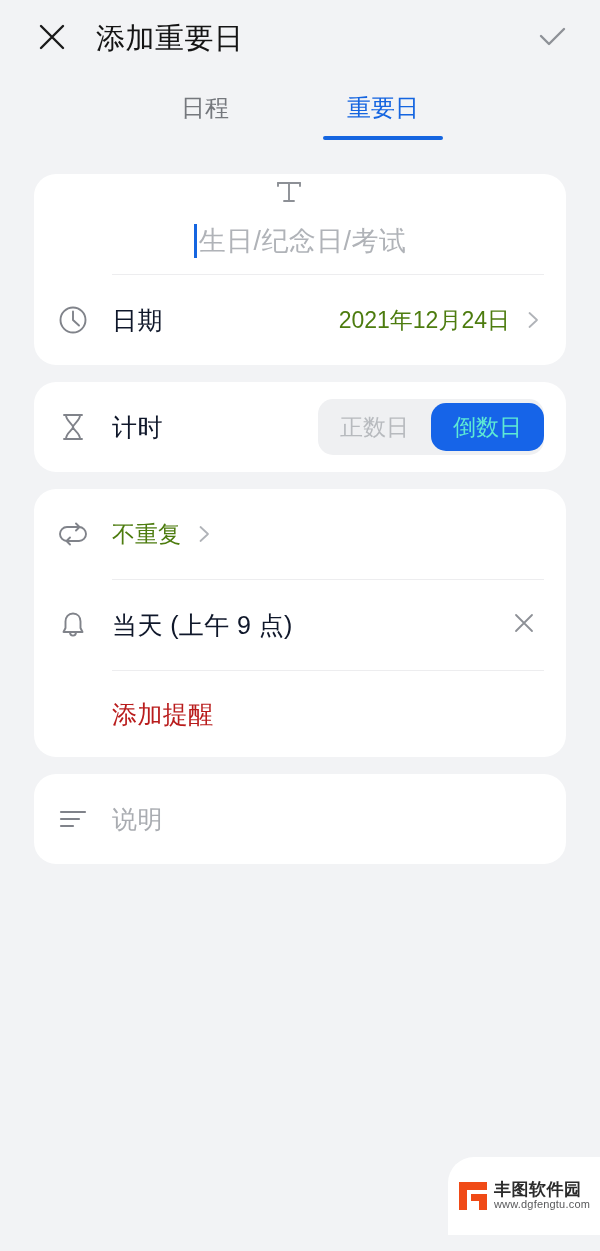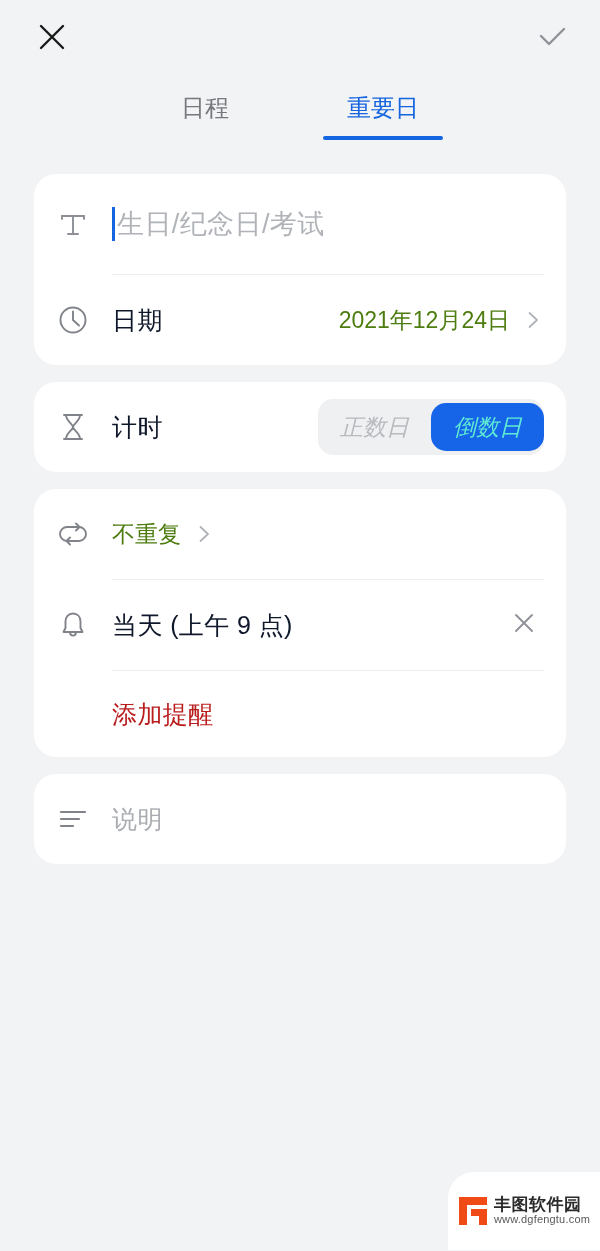--- a/index.html
+++ b/index.html
@@ -118,21 +118,21 @@
     margin-right: 12px;
     white-space: nowrap;
   }
   .divider {
     height: 1px;
     background: #ededef;
     margin-left: 56px;
   }
 
   
-  .title-row { min-height: 100px; }
+  .title-row { min-height: 100px; flex-direction: column; }
   .title-field {
     flex: 1;
     display: flex;
     align-items: center;
     position: relative;
   }
   .caret {
     width: 3px;
     height: 34px;
     background: #1565e0;
@@ -158,21 +158,20 @@
   .seg {
     display: flex;
     align-items: center;
     justify-content: center;
     font-size: 23px;
     height: 48px;
     min-width: 113px;
     box-sizing: border-box;
     cursor: pointer;
     color: #b7babe;
-    font-style: italic;
   }
   .seg.active {
     background: #1664e8;
     color: #5eead4;
     border-radius: 15px;
   }
 
   
   .link-row {
     min-height: 86px;
@@ -201,21 +200,21 @@
     height: 22px;
     display: flex;
     align-items: center;
     justify-content: center;
   }
 
   
   .watermark-panel {
     position: absolute;
     right: 0;
-    bottom: 1px;
+    bottom: 16px;
     width: 152px;
     height: 78px;
     background: #ffffff;
     border-top-left-radius: 26px;
     display: flex;
     align-items: center;
     justify-content: center;
     gap: 6px;
   }
   .wm-logo {
@@ -243,20 +242,21 @@
 <body>
 
 <div class="appbar">
   <div class="close-btn">
     <span>
       <svg width="32" height="32" viewBox="0 0 32 32" aria-hidden="true">
         <path d="M5 5 L27 27 M27 5 L5 27" stroke="#1a1a1a" stroke-width="2.4" fill="none" stroke-linecap="round"></path>
       </svg>
     </span>
   </div>
+  <div class="title">添加重要日</div>
   <div class="spacer"></div>
   <div class="confirm-btn">
     <span>
       <svg width="36" height="36" viewBox="0 0 36 36" aria-hidden="true">
         <path d="M7 17 L15 25 L30 10" stroke="#8e9197" stroke-width="2.4" fill="none" stroke-linecap="round" stroke-linejoin="round"></path>
       </svg>
     </span>
   </div>
 </div>
 

